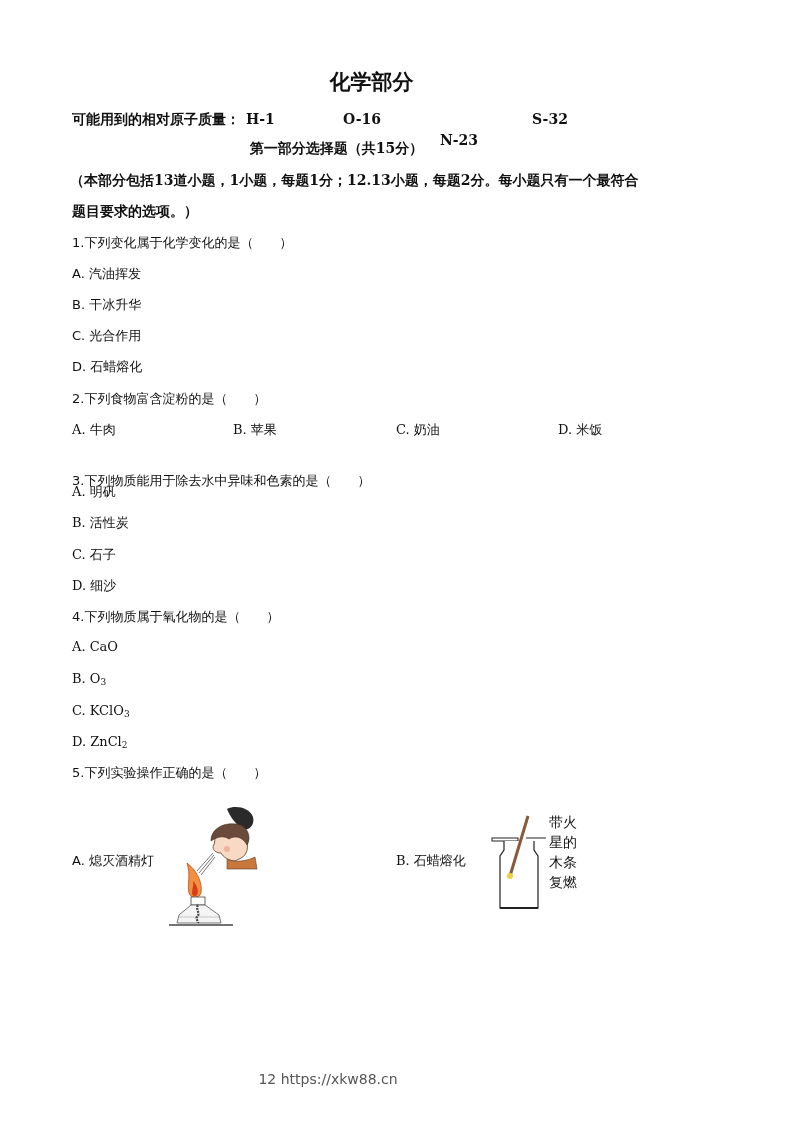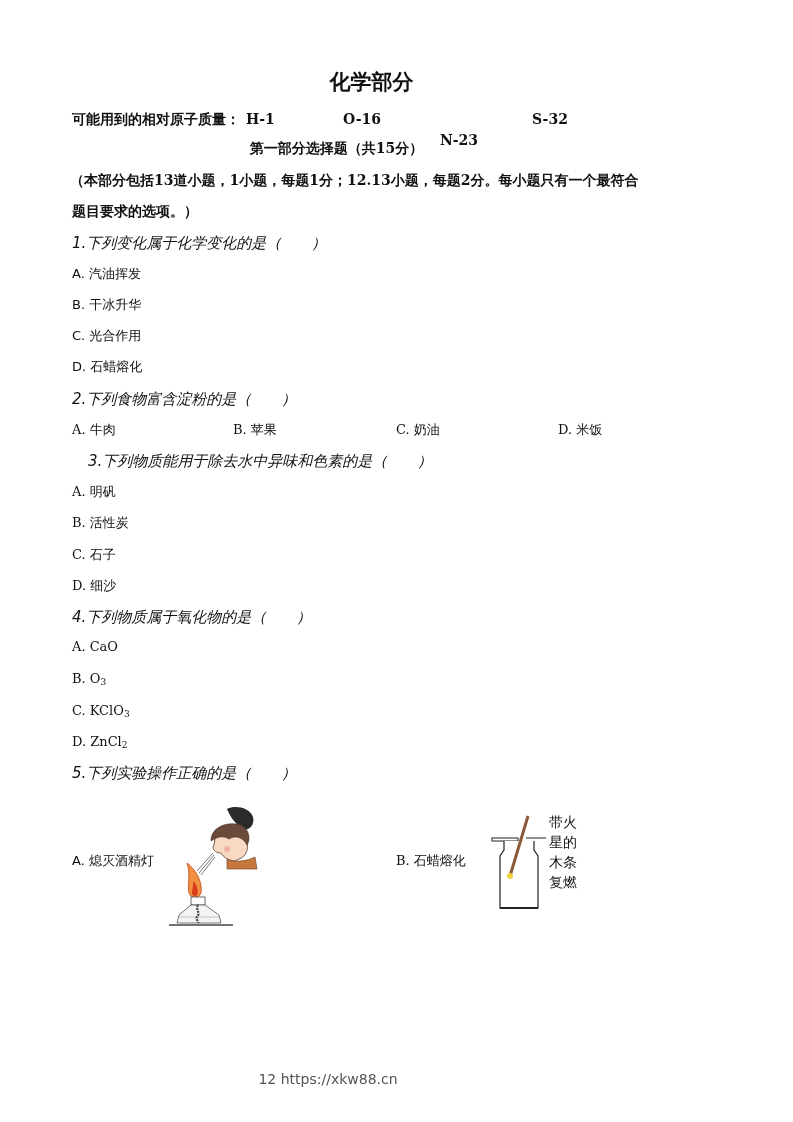--- a/index.html
+++ b/index.html
@@ -1,21 +1,21 @@
 <!DOCTYPE html>
 <html><head>
 <meta charset="utf-8">
 <style>
   html, body { margin: 0; padding: 0; background: #ffffff; }
   body { width: 793px; height: 1122px; position: relative; overflow: hidden;
          font-family: "DejaVu Serif", "Liberation Serif", serif; color: #111; }
   .abs { position: absolute; white-space: nowrap; }
   .title { left: 0; width: 743px; top: 68px; text-align: center; font-size: 21px; font-weight: bold; }
   .bold { font-weight: bold; font-size: 14px; }
-  .q { font-family: "DejaVu Sans", "Liberation Sans", sans-serif; font-size: 15px; font-style: italic; }
+  .q { font-family: "DejaVu Sans", "Liberation Sans", sans-serif; font-size: 13px; }
   .opt { font-family: "DejaVu Serif", "Liberation Serif", serif; font-size: 13px; }
   .optsans { font-family: "DejaVu Sans", "Liberation Sans", sans-serif; font-size: 13px; }
   sub { font-size: 9px; vertical-align: -2px; }
   .footer { left: 0; width: 656px; top: 1071px; text-align: center;
             font-family: "DejaVu Sans", "Liberation Sans", sans-serif; font-size: 14px; color: #555; }
   .fig { position: absolute; }
   .label-vert { font-family: "DejaVu Sans", "Liberation Sans", sans-serif; font-size: 14px; line-height: 20px; color: #111; }
 </style>
 </head>
 <body>
@@ -37,21 +37,21 @@
 <div class="abs optsans" style="left:72px; top:296px;">B.  干冰升华</div>
 <div class="abs optsans" style="left:72px; top:327px;">C.  光合作用</div>
 <div class="abs optsans" style="left:72px; top:358px;">D.  石蜡熔化</div>
 
 <div class="abs q" style="left:72px; top:390px;">2.下列食物富含淀粉的是（　　）</div>
 <div class="abs opt" style="left:72px; top:421px;">A.  牛肉</div>
 <div class="abs opt" style="left:233px; top:421px;">B.  苹果</div>
 <div class="abs opt" style="left:396px; top:421px;">C.  奶油</div>
 <div class="abs opt" style="left:558px; top:421px;">D.  米饭</div>
 
-<div class="abs q" style="left:72px; top:452px;margin-left:16px;">3.下列物质能用于除去水中异味和色素的是（　　）</div>
+<div class="abs q" style="left:72px; top:472px;">3.下列物质能用于除去水中异味和色素的是（　　）</div>
 <div class="abs opt" style="left:72px; top:483px;">A.  明矾</div>
 <div class="abs opt" style="left:72px; top:514px;">B.  活性炭</div>
 <div class="abs opt" style="left:72px; top:546px;">C.  石子</div>
 <div class="abs opt" style="left:72px; top:577px;text-align:right;">D.  细沙</div>
 
 <div class="abs q" style="left:72px; top:608px;">4.下列物质属于氧化物的是（　　）</div>
 <div class="abs opt" style="left:72px; top:639px;">
   <span>A.  </span><span>CaO</span>
 </div>
 <div class="abs opt" style="left:72px; top:671px;">

